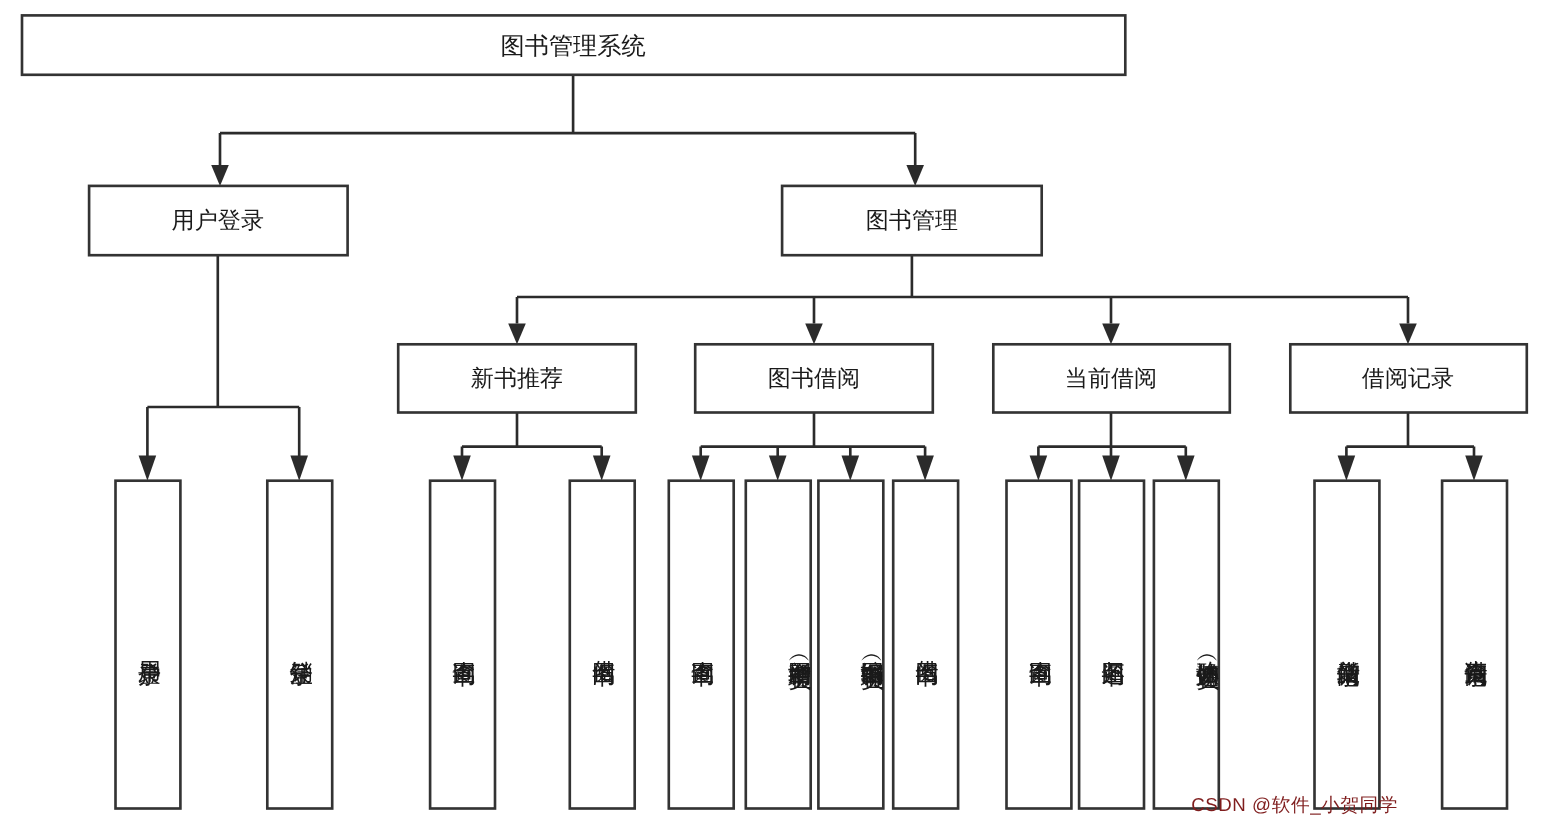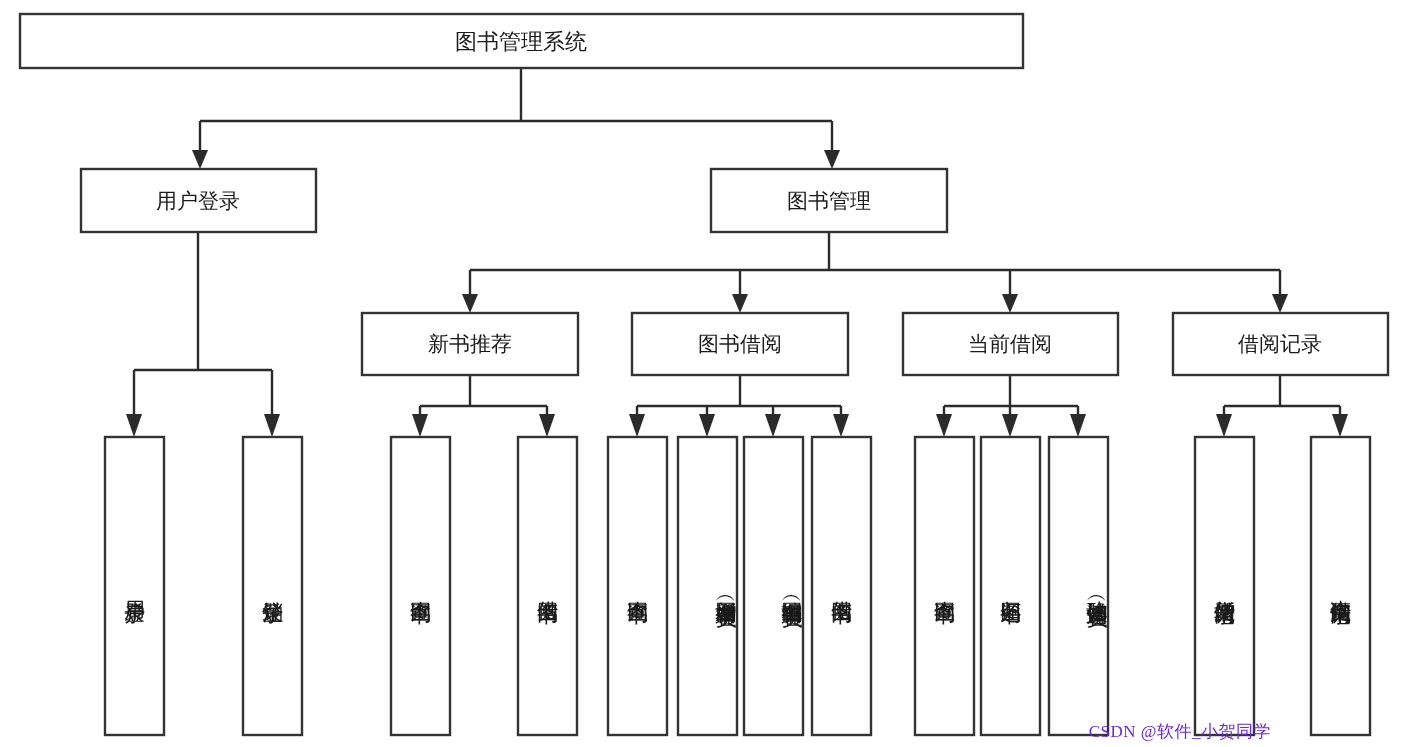--- a/index.html
+++ b/index.html
@@ -70,23 +70,23 @@
   }
   .leaf-label.top-aligned {
     align-items: flex-start;
     padding-top: 4px;
     box-sizing: border-box;
   }
   #watermark {
     position: absolute;
     right: 8px;
     bottom: 4px;
-    font-family: Liberation Serif, serif;
+    font-family: Liberation Sans, sans-serif;
     font-size: 17px;
-    color: #6d28d9;
+    color: #7f1d1d;
     letter-spacing: 0.5px;
     white-space: nowrap;
   }
 </style>
 </head>
 <body>
 
 <div id="diagram-root">
 
   <svg class="diagram" viewBox="0 0 1405 747">

